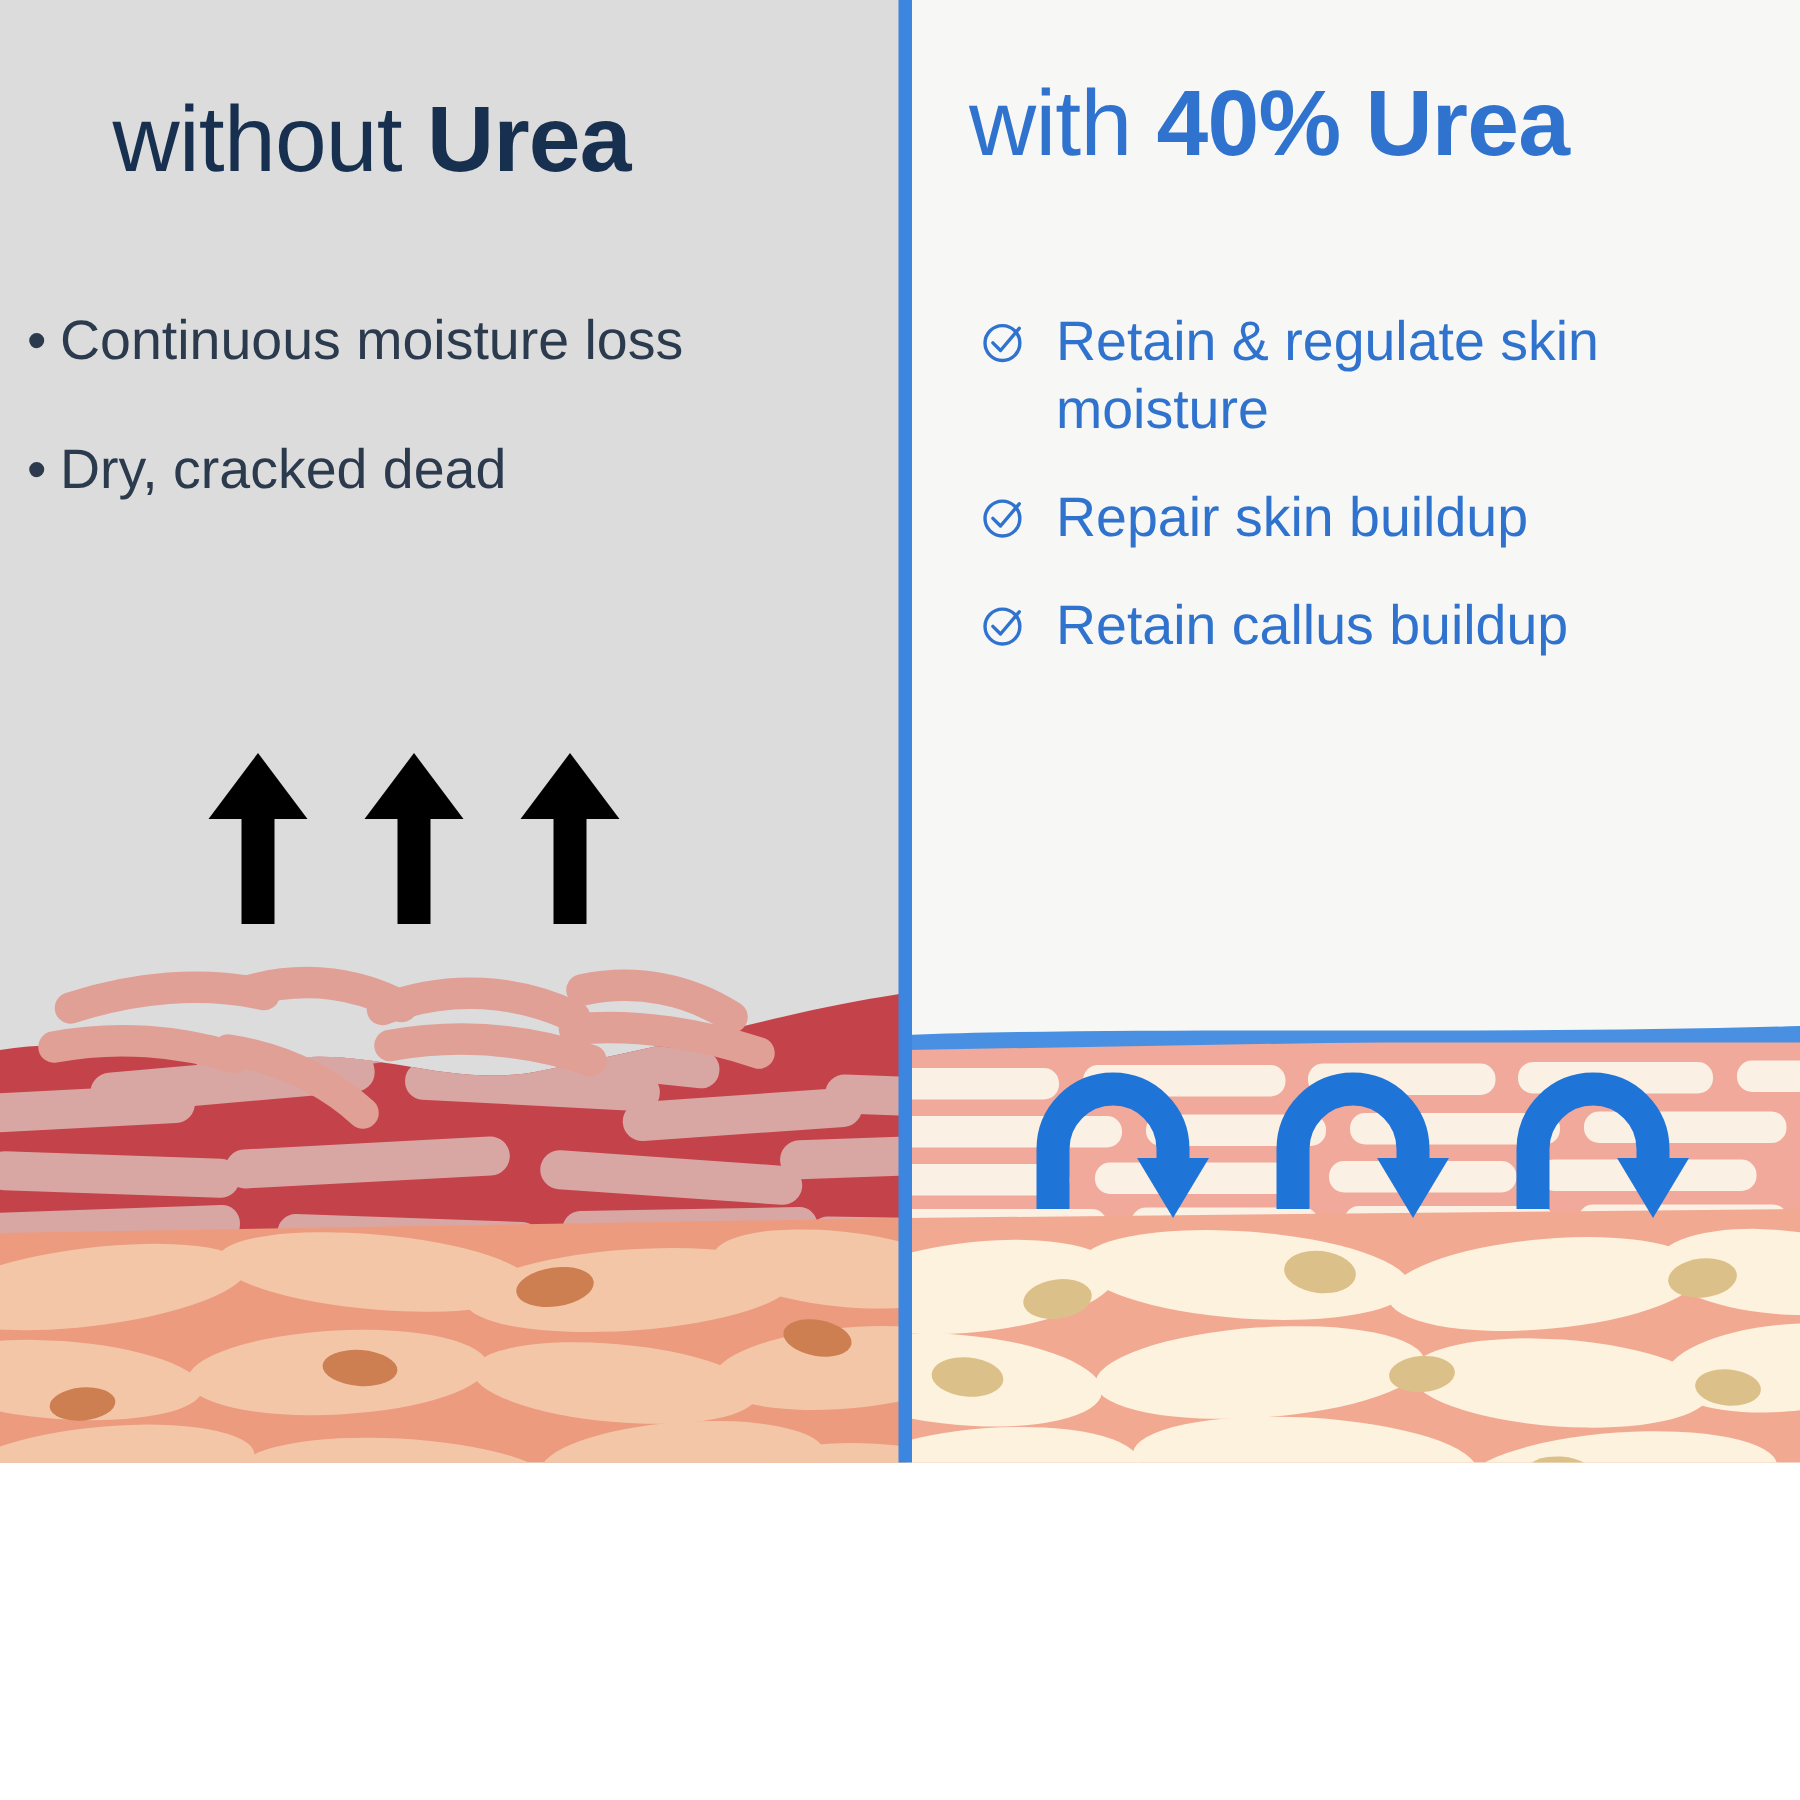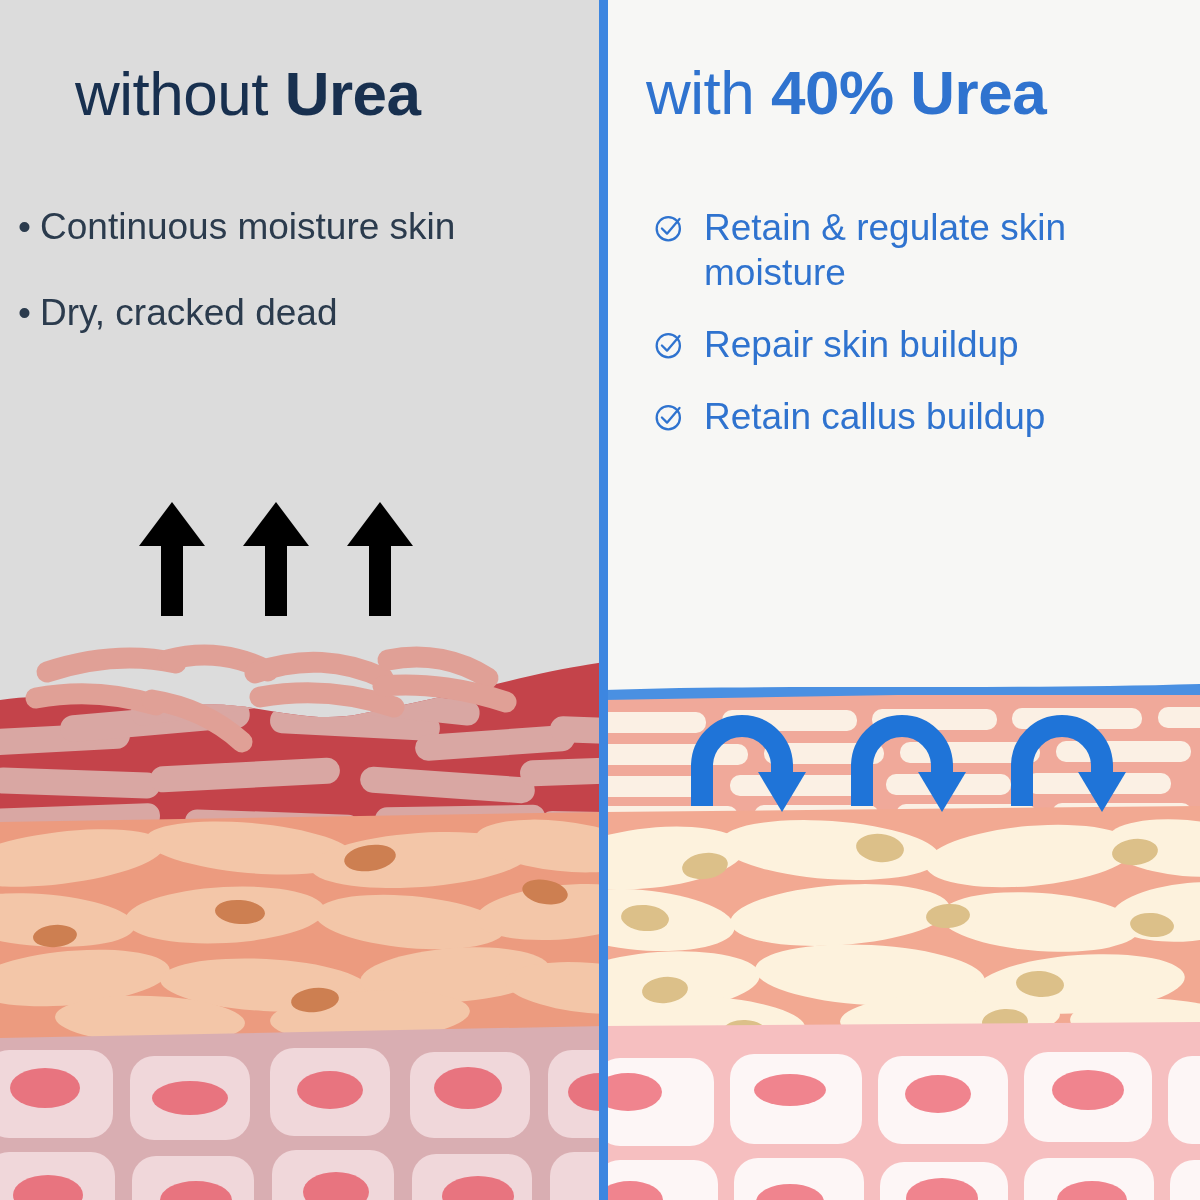--- a/index.html
+++ b/index.html
@@ -5,21 +5,21 @@
 <style>
   * { margin:0; padding:0; box-sizing:border-box; }
   html, body {
     width:1200px; height:1200px;
     font-family:"Liberation Sans", sans-serif;
     overflow:hidden;
     background:#ffffff;
   }
   #stage {
     position:relative;
-    width:1200px; height:1200px;
+    width:1200px; height:975px;
     overflow:hidden;
   }
 
   
   .panel {
     position:absolute; top:0; height:1200px; overflow:hidden;
   }
   #panel-left  { left:0;   width:604px; background:#dcdcdc; }
   #panel-right { left:604px; width:596px; background:#f7f7f5; }
 
@@ -28,21 +28,21 @@
     position:absolute; top:0; left:599px; width:9px; height:1200px;
     background:#3d86e0; z-index:40;
   }
 
   
   .title {
     position:absolute; white-space:nowrap;
     font-size:62px; line-height:1; letter-spacing:-0.5px;
   }
   #title-left  { left:75px;  top:63px; color:#18304f; font-weight:400; }
-  #title-right { left:646px; top:62px; color:#2f73cf; font-weight:400; }
+  #title-right { left:646px; top:52px; color:#2f73cf; font-weight:400; }
   .title .strong { font-weight:700; }
 
   
   #left-list {
     position:absolute; left:18px; top:205px; width:575px;
   }
   .l-item {
     display:flex; align-items:flex-start;
     color:#2b3b4d; font-size:37px; line-height:1.18;
     margin-bottom:42px;
@@ -325,21 +325,21 @@
 
   <div id="divider"></div>
 
   <h1 class="title" id="title-left" style="z-index:50;">
     <span>without </span><span class="strong">Urea</span>
   </h1>
 
   <div id="left-list" style="z-index:50;">
     <div class="l-item">
       <span class="l-dot">•</span>
-      <span>Continuous moisture skin</span>
+      <span>Continuous moisture loss</span>
     </div>
     <div class="l-item">
       <span class="l-dot">•</span>
       <span>Dry, cracked dead</span>
     </div>
   </div>
 
   <h1 class="title" id="title-right" style="z-index:50;">
     <span>with </span><span class="strong">40% Urea</span>
   </h1>

